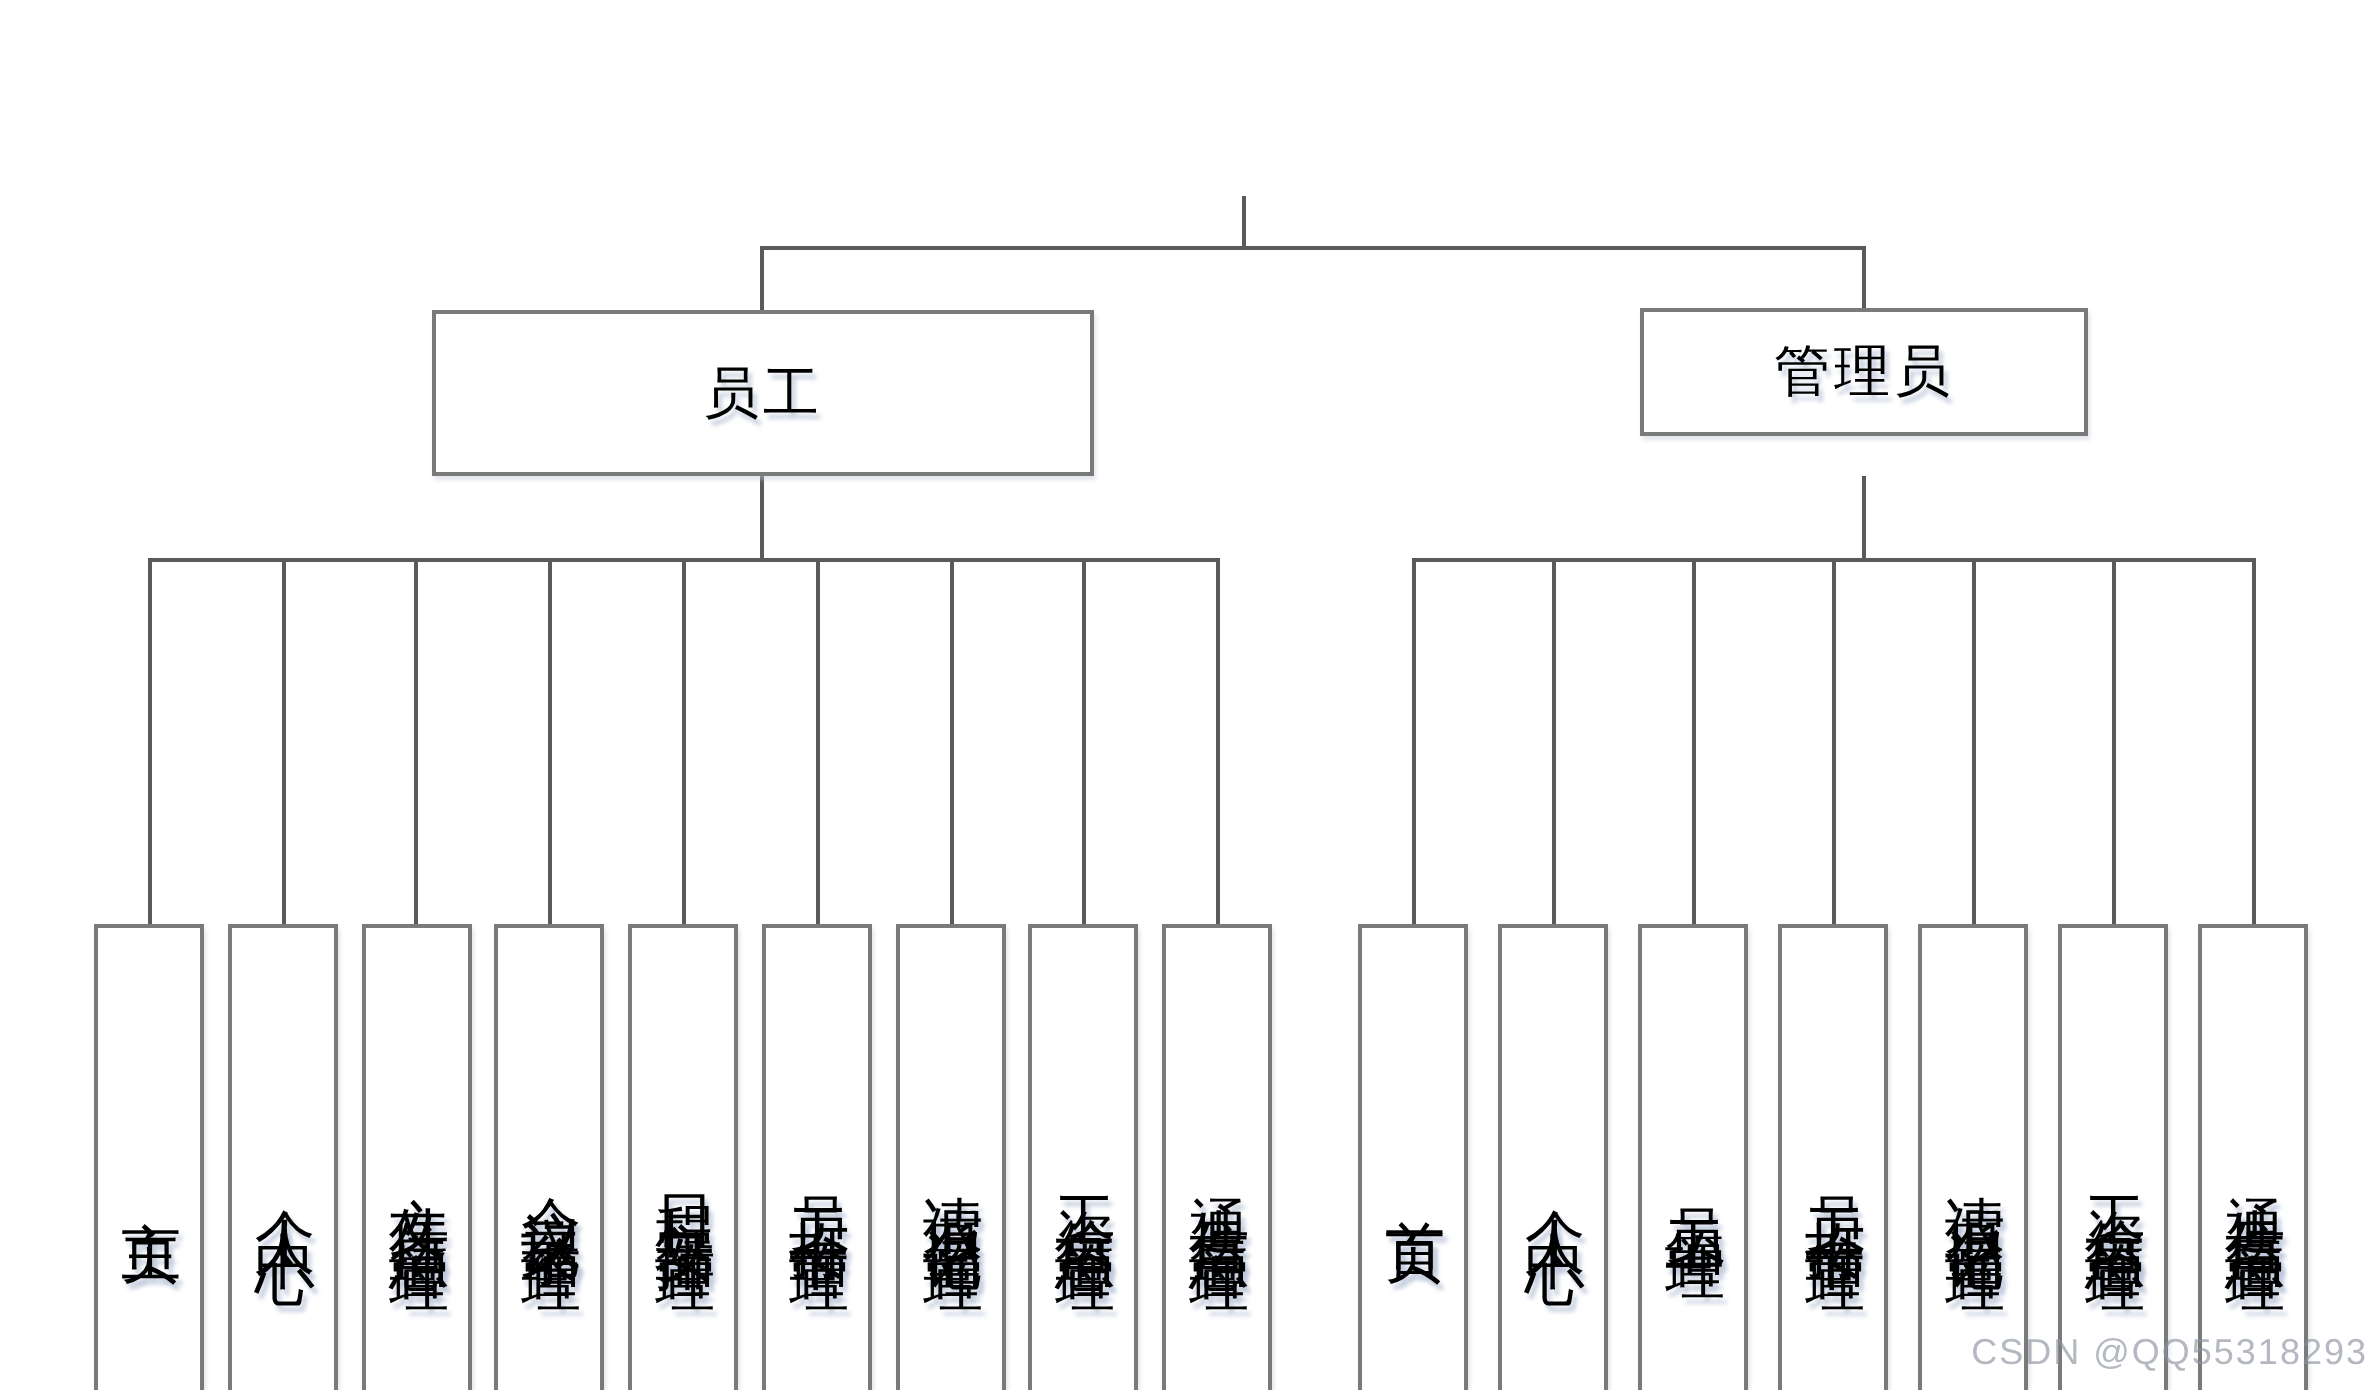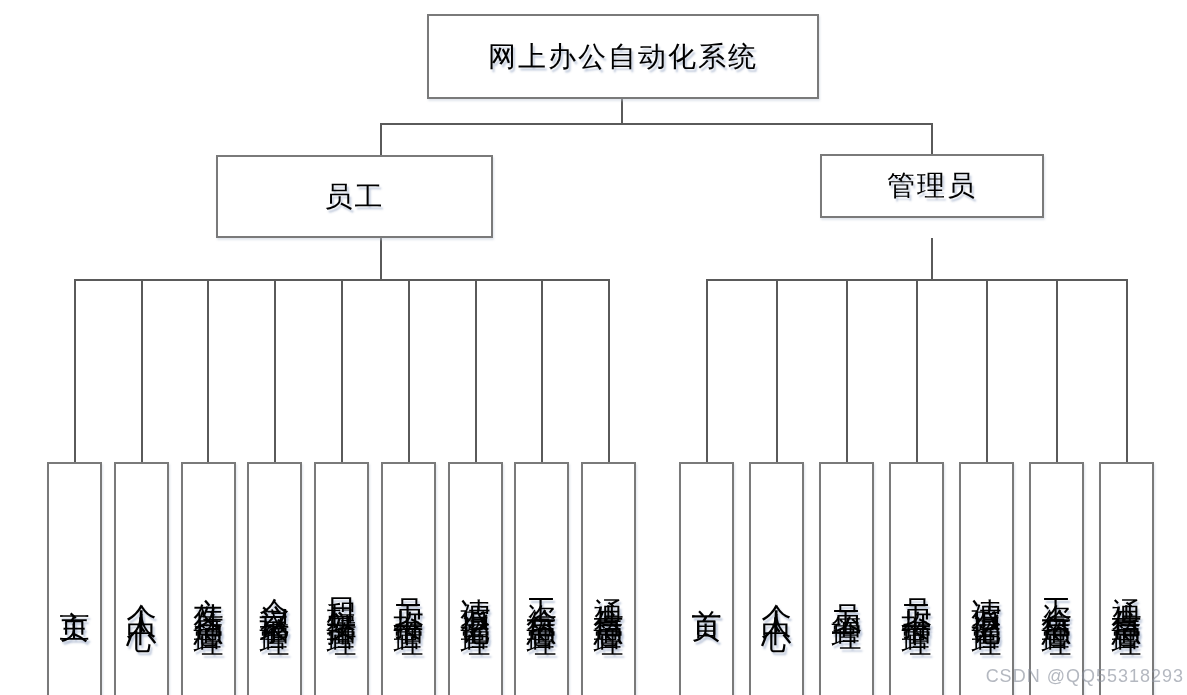--- a/index.html
+++ b/index.html
@@ -85,25 +85,22 @@
   <div class="vline" style="left:931px;top:238px;height:42px;"></div>
   <div class="hline" style="left:706px;top:279px;width:422px;"></div>
   <div class="vline" style="left:706px;top:279px;height:183px;"></div>
   <div class="vline" style="left:776px;top:279px;height:183px;"></div>
   <div class="vline" style="left:846px;top:279px;height:183px;"></div>
   <div class="vline" style="left:916px;top:279px;height:183px;"></div>
   <div class="vline" style="left:986px;top:279px;height:183px;"></div>
   <div class="vline" style="left:1056px;top:279px;height:183px;"></div>
   <div class="vline" style="left:1126px;top:279px;height:183px;"></div>
 
-  <div class="box" style="left:427px;top:14px;width:392px;height:85px;">
-    <span class="node-label">网上办公自动化系统</span>
-  </div>
 
-  <div class="box" style="left:216px;top:155px;width:277px;height:83px;">
+  <div class="box" style="left:216px;top:155px;width:331px;height:83px;">
     <span class="node-label">员工</span>
   </div>
   <div class="box" style="left:820px;top:154px;width:224px;height:64px;">
     <span class="node-label">管理员</span>
   </div>
 
   <div class="box leaf" style="left:47px;">
     <span class="v-label">主页</span>
   </div>
   <div class="box leaf" style="left:114px;">

